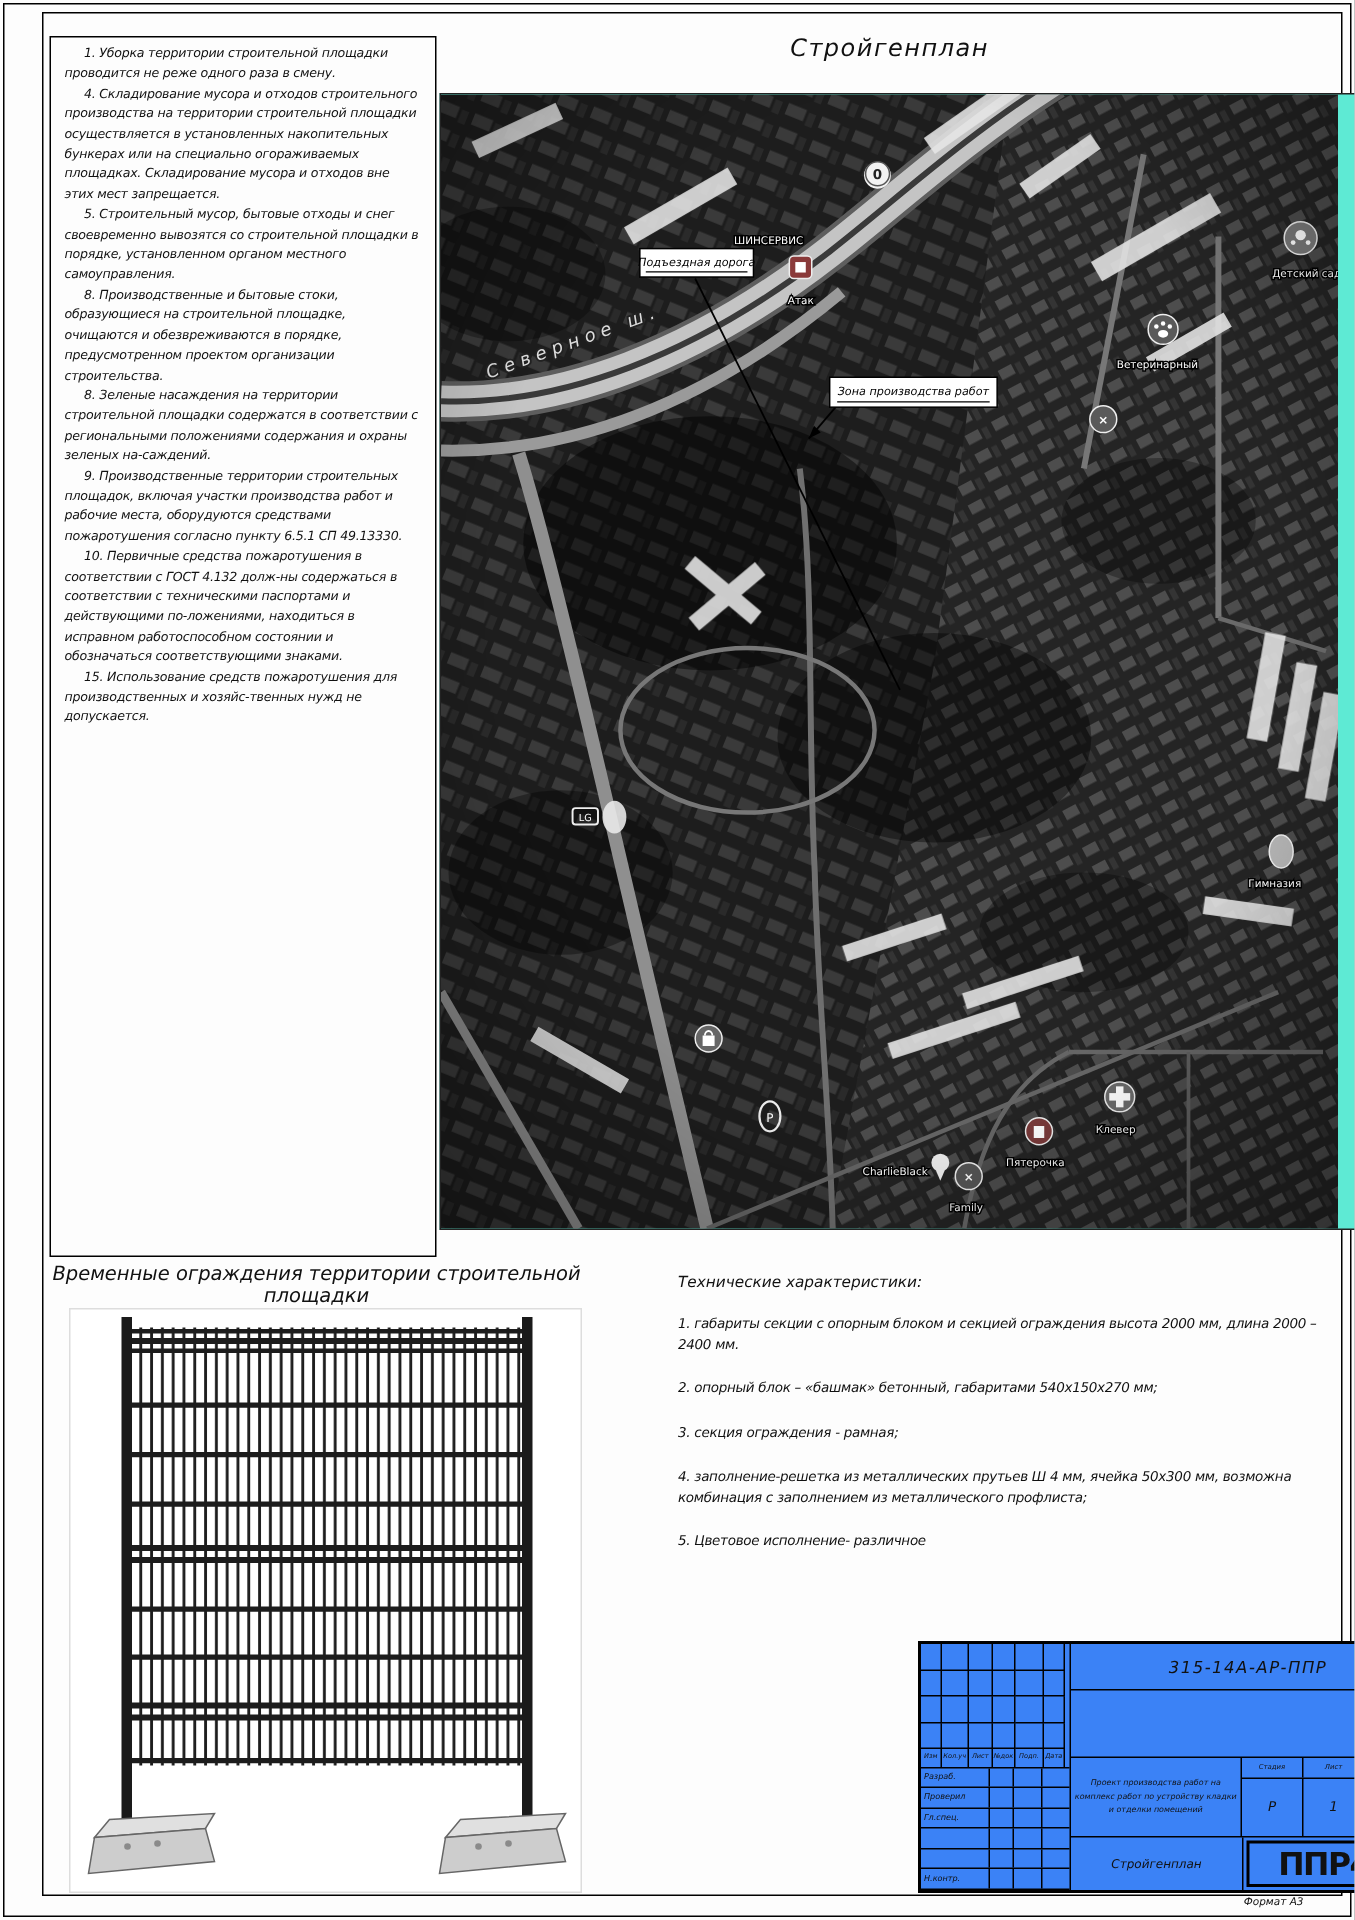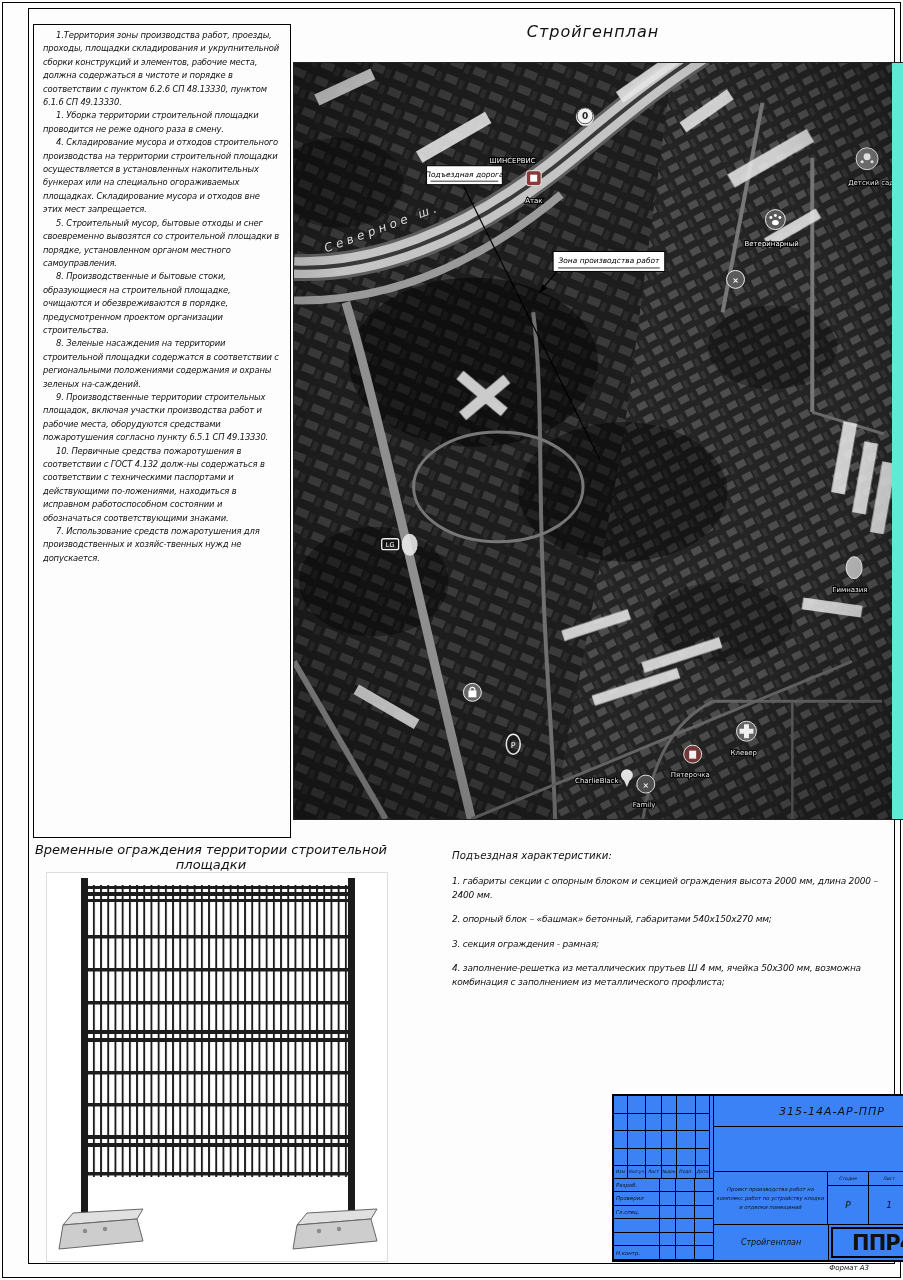--- a/index.html
+++ b/index.html
@@ -26,21 +26,21 @@
        box-sizing:border-box;background:#5eead4;}
   .maplabel{font-size:7px;fill:#fff;stroke:#000;stroke-width:2px;paint-order:stroke;
             font-family:"DejaVu Sans",sans-serif;}
   .street{font-size:12px;fill:#ddd;stroke:#222;stroke-width:2.5px;paint-order:stroke;letter-spacing:4px;font-style:italic;}
   .callout-text{font-size:7.5px;fill:#000;font-style:italic;font-family:"DejaVu Sans",sans-serif;}
   .mglyph{fill:#fff;font-size:8px;font-weight:bold;font-family:"DejaVu Sans",sans-serif;}
 
   
   #tech{position:absolute;left:452px;top:850px;width:442px;font-style:italic;}
   #tech h3{margin:0 0 14px;font-size:10.2px;font-weight:normal;}
-  #tech p{margin:4px 0 11px;font-size:9px;line-height:13.5px;letter-spacing:-0.2px;}
+  #tech p{margin:16px 0 11px;font-size:9px;line-height:13.5px;letter-spacing:-0.2px;}
 
   
   #stamp{position:absolute;left:612px;top:1094px;width:340px;height:168px;border:2px solid #000;
          box-sizing:border-box;display:flex;font-style:italic;background:#3b82f6;}
   .tb-left{width:100px;border-right:1.5px solid #000;display:flex;flex-direction:column;box-sizing:border-box;}
   .tb-grid{display:grid;grid-template-columns:14px 18px 16px 15px 19px 14px;grid-auto-rows:17.5px;height:70px;}
   .tb-grid i{border-right:1px solid #000;border-bottom:1px solid #000;}
   .tb-head{display:flex;height:12px;border-bottom:1px solid #000;}
   .tb-head span{font-size:4.4px;display:flex;align-items:center;justify-content:center;
                 border-right:1px solid #000;box-sizing:border-box;}
@@ -72,29 +72,28 @@
   #format-label{position:absolute;right:34px;top:1264px;font-size:7px;font-style:italic;}
 </style>
 </head>
 <body>
 
 <div id="sheet">
   <div class="frame-outer"></div>
   <div class="frame-inner"></div>
 
   <div id="rules">
-    <p>1.Территория  зоны производства работ, проезды, проходы, площадки складирования и укрупнительной сборки конструкций и элементов, рабочие места, должна содержаться в чистоте и порядке в соответствии с пунктом 6.2.6 СП 48.13330, пунктом 6.1.6 СП 49.13330.</p>
     <p>1. Уборка территории строительной площадки проводится не реже одного раза в смену.</p>
     <p>4. Складирование мусора и отходов строительного производства на территории  строительной  площадки осуществляется  в  установленных  накопительных бункерах или на специально огораживаемых площадках. Складирование мусора и отходов вне этих мест запрещается.</p>
     <p>5. Строительный мусор, бытовые отходы и снег своевременно вывозятся со  строительной  площадки  в  порядке, установленном  органом  местного  самоуправления.</p>
     <p>8. Производственные  и  бытовые  стоки,  образующиеся  на строительной площадке, очищаются и обезвреживаются в порядке, предусмотренном проектом организации строительства.</p>
     <p>8. Зеленые насаждения на территории строительной площадки содержатся в соответствии с региональными положениями содержания и охраны зеленых на-саждений.</p>
     <p>9. Производственные территории строительных площадок, включая участки производства работ и рабочие места, оборудуются средствами пожаротушения согласно пункту 6.5.1 СП 49.13330.</p>
     <p>10. Первичные средства пожаротушения в соответствии с ГОСТ 4.132 долж-ны содержаться в соответствии с техническими паспортами и действующими по-ложениями, находиться в исправном работоспособном состоянии и обозначаться соответствующими знаками.</p>
-    <p>7. Использование средств пожаротушения для производственных и хозяйс-твенных нужд не допускается.</p>
+    <p>15. Использование средств пожаротушения для производственных и хозяйс-твенных нужд не допускается.</p>
   </div>
 
   <div id="map-title">Стройгенплан</div>
 
   <div id="map">
     <svg width="598" height="756" viewBox="0 0 600 758" preserveAspectRatio="none">
       <defs>
         <pattern id="urban" width="24" height="17" patternUnits="userSpaceOnUse" patternTransform="rotate(22)">
           <rect width="24" height="17" fill="#1d1d1d"></rect>
           <rect x="2" y="3" width="13" height="8" fill="#3a3a3a"></rect>
@@ -310,25 +309,26 @@
       <g>
         <polygon points="250,352 260,340 330,336 324,346" fill="#e0e0e0" stroke="#666" stroke-width="1"></polygon>
         <polygon points="250,352 324,346 330,368 246,376" fill="#cdcdcd" stroke="#666" stroke-width="1"></polygon>
         <circle cx="272" cy="358" r="2.2" fill="#8a8a8a"></circle>
         <circle cx="292" cy="356" r="2.2" fill="#8a8a8a"></circle>
       </g>
     </svg>
   </div>
 
   <div id="tech">
-    <h3>Подъездная характеристики:</h3>
+    <h3>Технические характеристики:</h3>
     <p>1. габариты секции с опорным блоком и секцией ограждения высота 2000 мм, длина 2000 – 2400 мм.</p>
     <p>2. опорный блок – «башмак» бетонный, габаритами 540х150х270 мм;</p>
     <p>3. секция ограждения - рамная;</p>
     <p>4. заполнение-решетка из металлических прутьев  Ш 4 мм, ячейка 50х300 мм, возможна комбинация с заполнением из металлического профлиста;</p>
+    <p>5. Цветовое исполнение- различное</p>
   </div>
 
   <div id="stamp">
     <div class="tb-left">
       <div class="tb-grid">
         <i></i>
           <i></i>
           <i></i>
           <i></i>
           <i></i>

